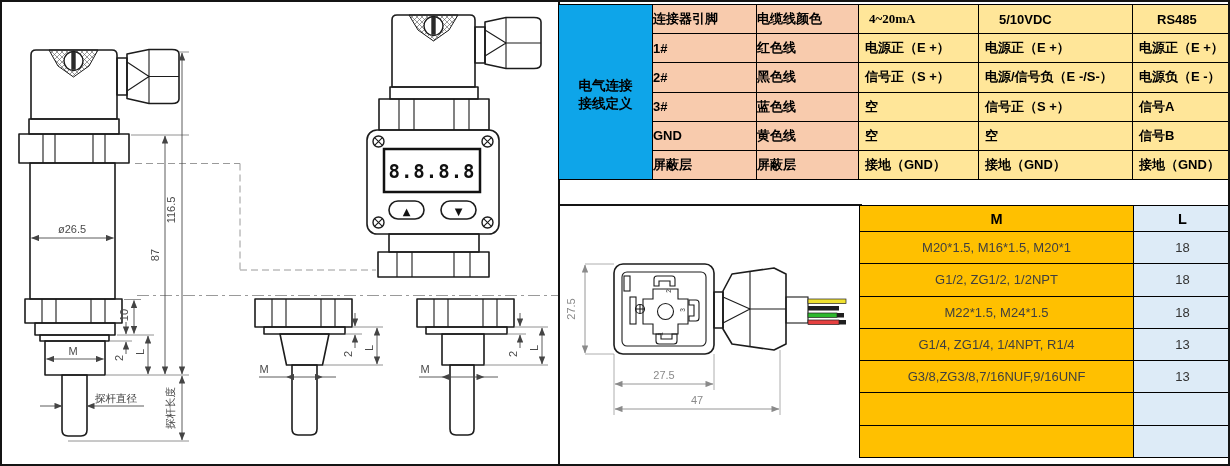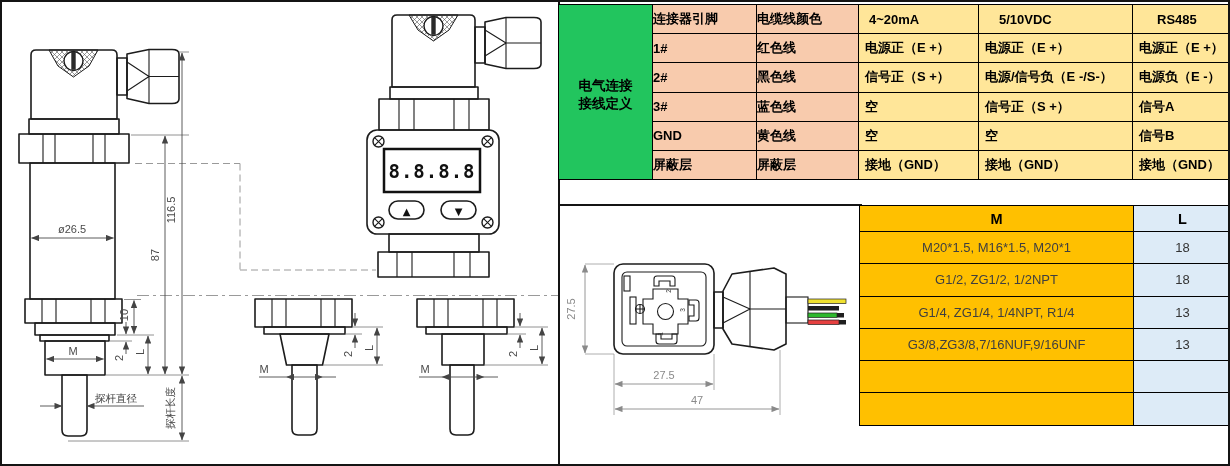--- a/index.html
+++ b/index.html
@@ -13,27 +13,27 @@
   #midrule{position:absolute; left:556px; top:202px; width:304px; height:1.5px; background:#141414;}
 
   
   table{border-collapse:collapse; table-layout:fixed;}
   #wiring{position:absolute; left:556px; top:2px; width:672px;}
   #wiring td, #wiring th{
     border:1.5px solid #000; font-size:13px; font-weight:600; color:#000;
     padding:0 0 0 6px; text-align:left; height:28.2px; overflow:hidden; white-space:nowrap;
   }
   #wiring .gray{
-    background:#22c55e; text-align:center; padding:28px 0 0 0; vertical-align:top;
+    background:#0ea5e9; text-align:center; padding:28px 0 0 0; vertical-align:top;
   }
   #wiring .gray div{font-size:13.5px;}
   #wiring .gray div:first-child{margin-top:44px;}
   #wiring .salmon{background:#f8cbad; padding:0;}
   #wiring .yellow{background:#ffe699;}
-  #wiring th.h3{padding-left:10px;}
+  #wiring th.h3{padding-left:10px;font-family:Liberation Serif, serif;}
   #wiring th.h4{padding-left:20px;}
   #wiring th.h5{padding-left:24px;}
 
   
   #threads{position:absolute; left:857px; top:203px; width:372px;}
   #threads td, #threads th{
     border:1.5px solid #000; text-align:center; overflow:hidden; white-space:nowrap;
   }
   #threads th{height:23px; font-size:14.5px; font-weight:700; color:#000;}
   #threads td{height:29.3px; font-size:13px; font-weight:400;}
@@ -345,20 +345,24 @@
     </tr>
     <tr>
       <td class="mcol">M20*1.5,  M16*1.5,  M20*1</td>
       <td class="lcol">18</td>
     </tr>
     <tr>
       <td class="mcol">G1/2,  ZG1/2,  1/2NPT</td>
       <td class="lcol">18</td>
     </tr>
     <tr>
+      <td class="mcol">M22*1.5,  M24*1.5</td>
+      <td class="lcol">18</td>
+    </tr>
+    <tr>
       <td class="mcol">G1/4,  ZG1/4,  1/4NPT,  R1/4</td>
       <td class="lcol">13</td>
     </tr>
     <tr>
       <td class="mcol">G3/8,ZG3/8,7/16NUF,9/16UNF</td>
       <td class="lcol">13</td>
     </tr>
     <tr>
       <td class="mcol"></td>
       <td class="lcol"></td>

